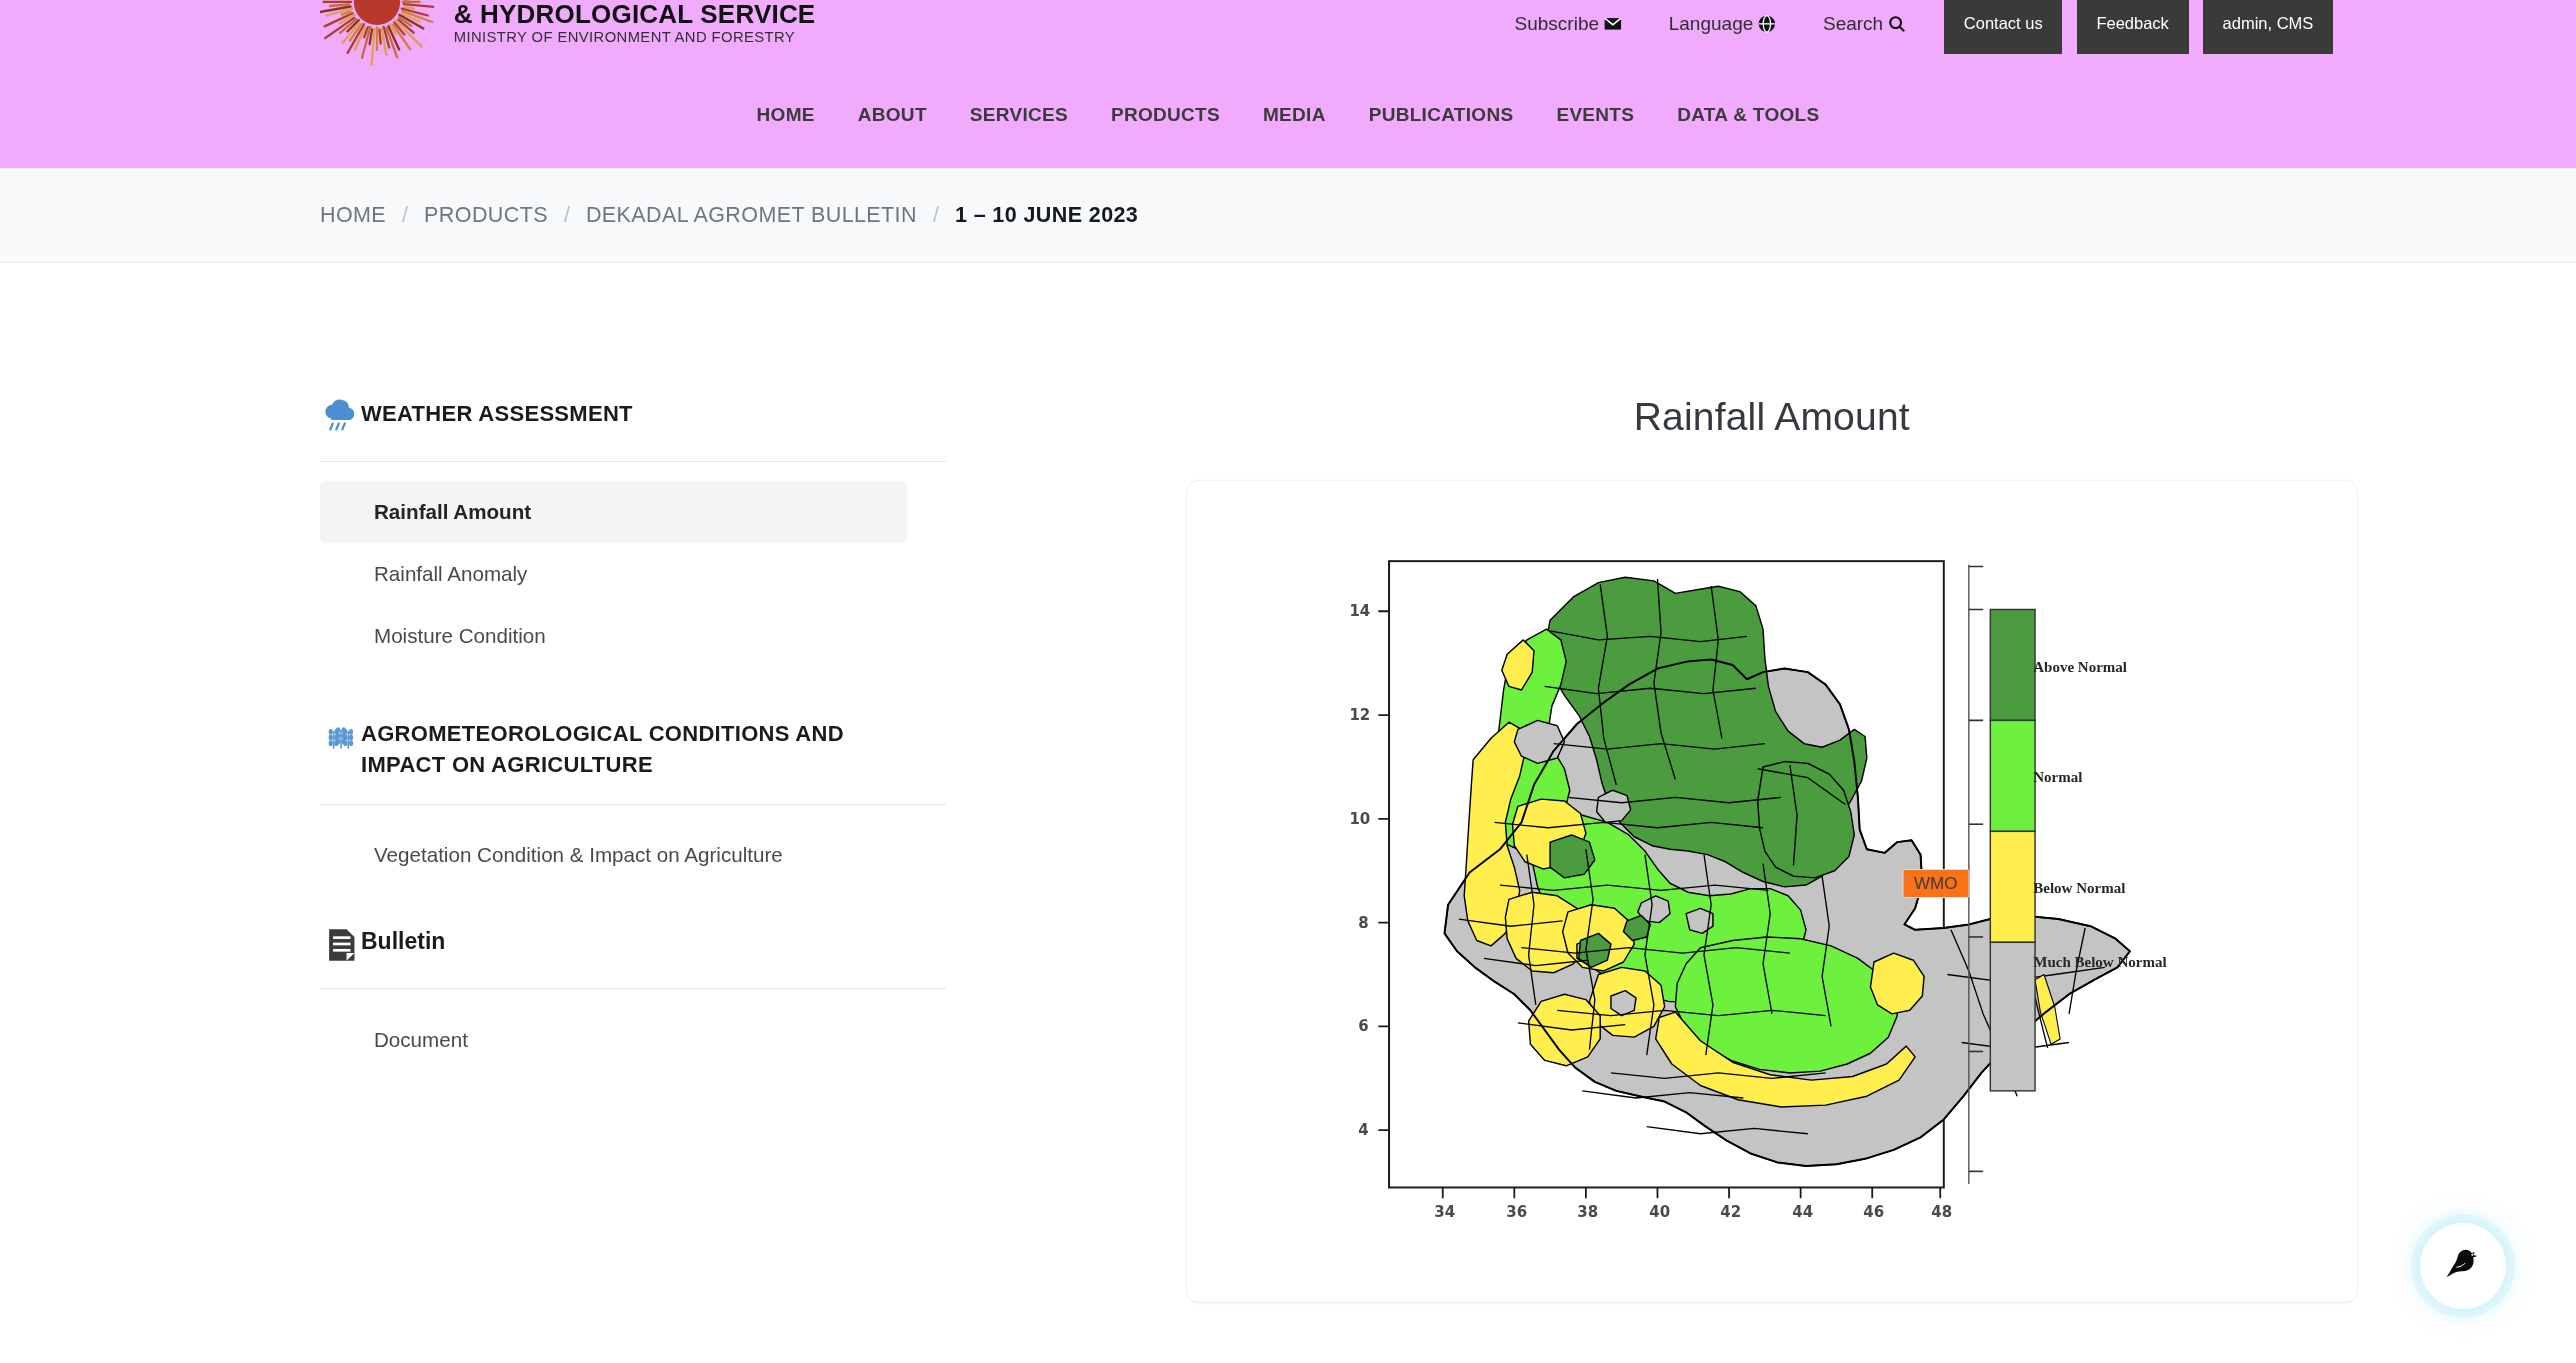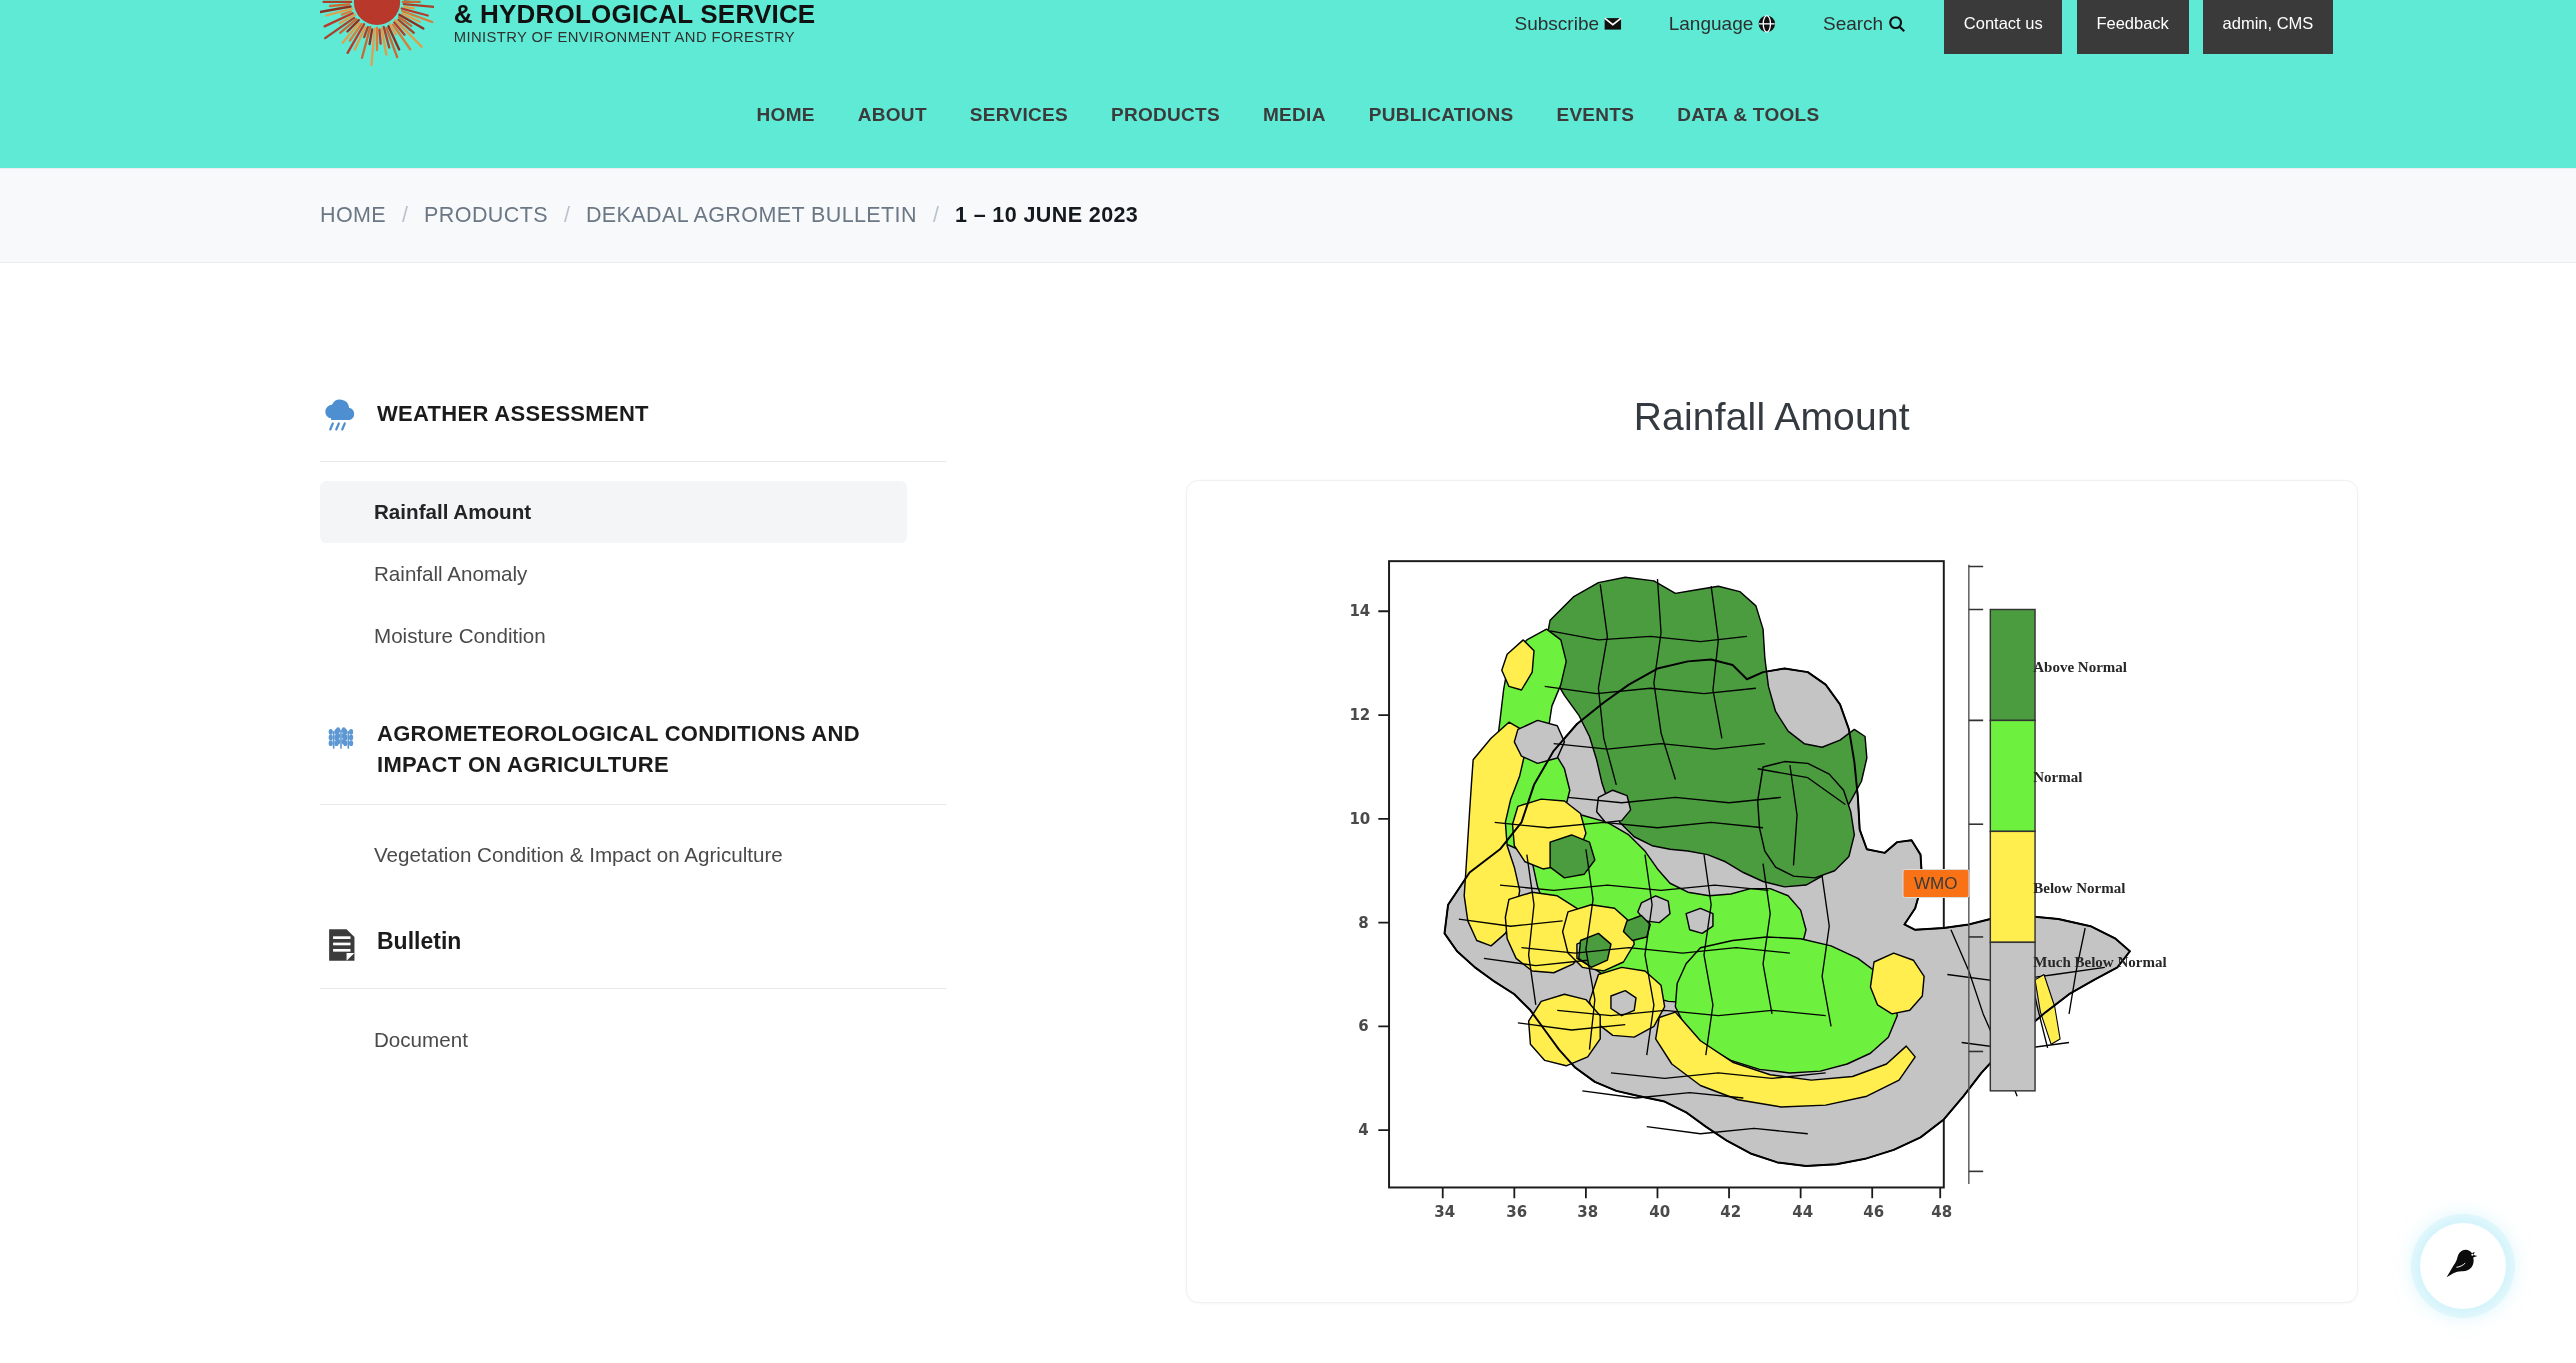--- a/index.html
+++ b/index.html
@@ -10,21 +10,21 @@
     overflow: hidden;
     background: #ffffff;
     font-family: "Liberation Sans", sans-serif;
     -webkit-font-smoothing: antialiased;
   }
 
   
   .site-header {
     position: relative;
     height: 168px;
-    background: #5eead4;
+    background: #f0abfc;
   }
 
   .brand {
     position: absolute;
     left: 320px;
     top: -48px;
     display: flex;
     align-items: center;
     gap: 19.7px;
   }
@@ -141,21 +141,20 @@
     padding-top: 132px;
   }
 
   
   .sidebar { width: 626px; flex: 0 0 626px; }
 
   .side-group { margin-bottom: 0; }
   .side-head {
     display: flex;
     align-items: flex-start;
-    gap: 16px;
     padding: 0 0 23px 0;
     border-bottom: 0.9px solid #e8e8e8;
     width: 626px;
   }
   .side-head .sh-icon {
     flex: 0 0 41px;
     width: 41px;
     height: 41px;
     display: flex;
     align-items: center;

